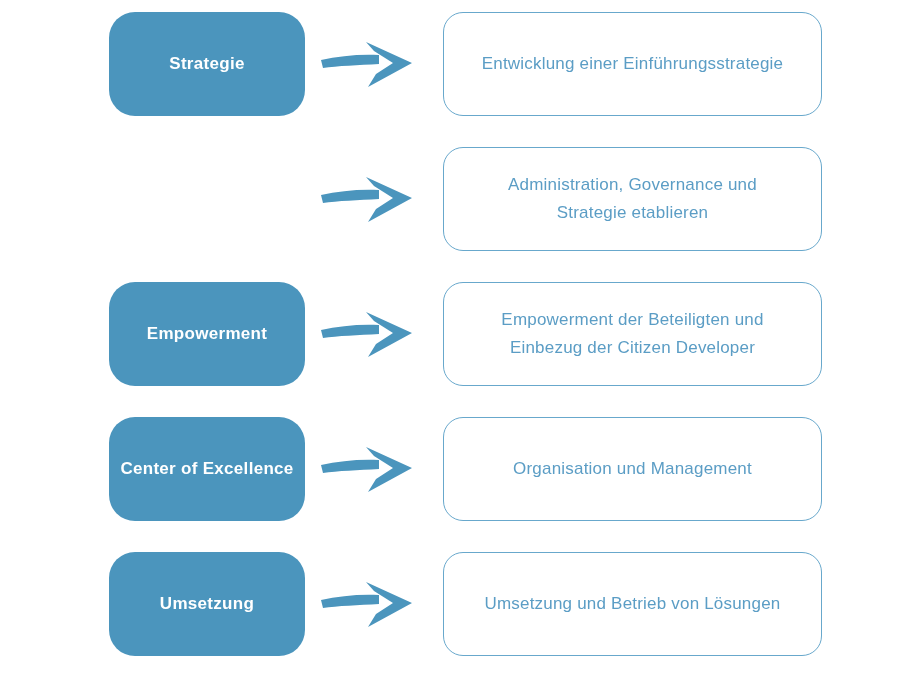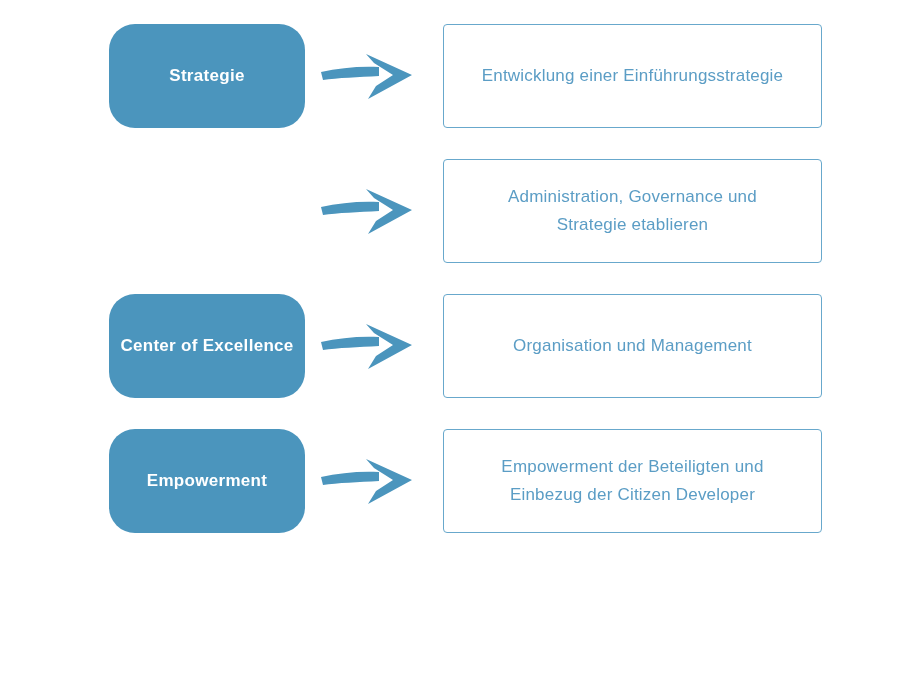--- a/index.html
+++ b/index.html
@@ -14,21 +14,21 @@
   html, body { margin: 0; padding: 0; }
   body {
     font-family: "Liberation Sans", sans-serif;
     background: var(--background);
   }
   .canvas {
     position: relative;
     width: 907px;
     height: 678px;
     background: var(--background);
-    padding-top: 24px;
+    padding-top: 12px;
     overflow: hidden;
   }
   .row {
     display: grid;
     grid-template-columns: 109px 196px 138px 379px 1fr;
     align-items: stretch;
     height: 104px;
     margin-bottom: 31px;
   }
   .stage-box {
@@ -49,21 +49,21 @@
     grid-column: 3;
     display: flex;
     align-items: center;
     justify-content: center;
     color: var(--arrow);
   }
   .arrow-cell svg { display: block; }
   .desc-box {
     grid-column: 4;
     border: 1.6px solid var(--outline-border);
-    border-radius: 4px;
+    border-radius: 20px;
     display: flex;
     align-items: center;
     justify-content: center;
     text-align: center;
     color: var(--outline-text);
     font-size: 17px;
     letter-spacing: 0.2px;
     line-height: 1.65;
     padding: 0 28px;
     background: var(--background);
@@ -96,42 +96,56 @@
         <path d="M47,9 L93,30 L49,54 L57,41 L74,30 L55,18 Z"></path>
       </svg>
     </div>
     <div class="desc-box">
       <span>Administration, Governance und Strategie etablieren</span>
     </div>
   </div>
 
   <div class="row">
     <div class="stage-box">
+      <span>Empowerment</span>
+    </div>
+    <div class="arrow-cell">
+      <svg width="110" height="62" viewBox="0 0 110 62" fill="currentColor" aria-hidden="true">
+        <path d="M2,27 C20,23 40,21 60,22 L60,31 C40,32 18,33 4,35 Z"></path>
+        <path d="M47,9 L93,30 L49,54 L57,41 L74,30 L55,18 Z"></path>
+      </svg>
+    </div>
+    <div class="desc-box">
+      <span>Empowerment der Beteiligten und Einbezug der Citizen Developer</span>
+    </div>
+  </div>
+
+  <div class="row">
+    <div class="stage-box">
       <span>Center of Excellence</span>
     </div>
     <div class="arrow-cell">
       <svg width="110" height="62" viewBox="0 0 110 62" fill="currentColor" aria-hidden="true">
         <path d="M2,27 C20,23 40,21 60,22 L60,31 C40,32 18,33 4,35 Z"></path>
         <path d="M47,9 L93,30 L49,54 L57,41 L74,30 L55,18 Z"></path>
       </svg>
     </div>
     <div class="desc-box">
       <span>Organisation und Management</span>
     </div>
   </div>
 
   <div class="row">
     <div class="stage-box">
-      <span>Empowerment</span>
+      <span>Umsetzung</span>
     </div>
     <div class="arrow-cell">
       <svg width="110" height="62" viewBox="0 0 110 62" fill="currentColor" aria-hidden="true">
         <path d="M2,27 C20,23 40,21 60,22 L60,31 C40,32 18,33 4,35 Z"></path>
         <path d="M47,9 L93,30 L49,54 L57,41 L74,30 L55,18 Z"></path>
       </svg>
     </div>
     <div class="desc-box">
-      <span>Empowerment der Beteiligten und Einbezug der Citizen Developer</span>
+      <span>Umsetzung und Betrieb von Lösungen</span>
     </div>
   </div>
-
 
 </div>
 
 </body></html>

